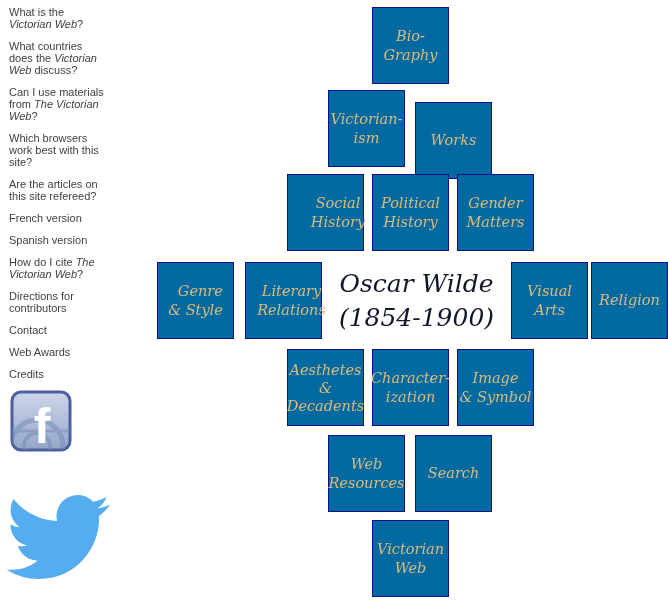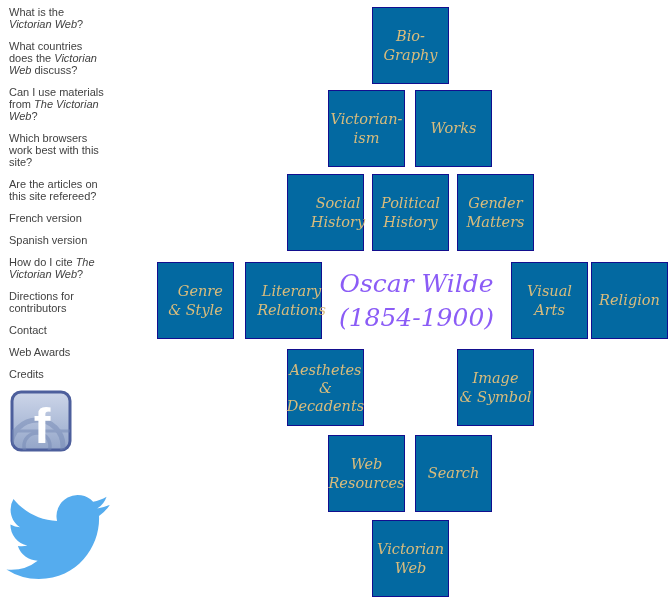--- a/index.html
+++ b/index.html
@@ -69,21 +69,21 @@
     justify-content: center;
     text-align: center;
     white-space: pre-line;
     text-decoration: none;
     cursor: pointer;
   }
   
   .t-biography        { left: 372px; top: 7px; }
   
   .t-victorianism     { left: 328px; top: 90px; }
-  .t-works            { left: 415px; top: 90px; text-align: right; }
+  .t-works            { left: 415px; top: 102px; text-align: right; }
   
   .t-social-history   { left: 287px; top: 174px; padding-left: 25px; }
   .t-political-history{ left: 372px; top: 174px; }
   .t-gender-matters   { left: 457px; top: 174px; }
   
   .t-genre-style      { left: 157px; top: 262px; text-align: right; }
   .t-literary-relations { left: 245px; top: 262px; padding-left: 16px; }
   .t-visual-arts      { left: 511px; top: 262px; }
   .t-religion         { left: 591px; top: 262px; }
   
@@ -100,21 +100,21 @@
   .wilde-title {
     position: absolute;
     left: 322px;
     top: 262px;
     width: 189px;
     height: 77px;
     display: flex;
     flex-direction: column;
     align-items: center;
     justify-content: center;
-    color: #8b5cf6;
+    color: #0f172a;
     font-family: "DejaVu Serif", serif;
     font-style: italic;
     font-size: 25px;
     line-height: 34px;
     white-space: nowrap;
   }
 </style>
 </head>
 <body>
 
@@ -181,20 +181,22 @@
     <a class="tile t-genre-style">Genre
 &amp; Style</a>
     <a class="tile t-literary-relations">Literary
 Relations</a>
     <a class="tile t-visual-arts">Visual
 Arts</a>
     <a class="tile t-religion">Religion</a>
     <a class="tile t-aesthetes-decadents">Aesthetes
 &amp;
 Decadents</a>
+    <a class="tile t-characterization">Character-
+ization</a>
     <a class="tile t-image-symbol">Image
 &amp; Symbol</a>
     <a class="tile t-web-resources">Web
 Resources</a>
     <a class="tile t-search">Search</a>
     <a class="tile t-victorian-web">Victorian
 Web</a>
 
     <div class="wilde-title">
       <span>Oscar Wilde</span>

